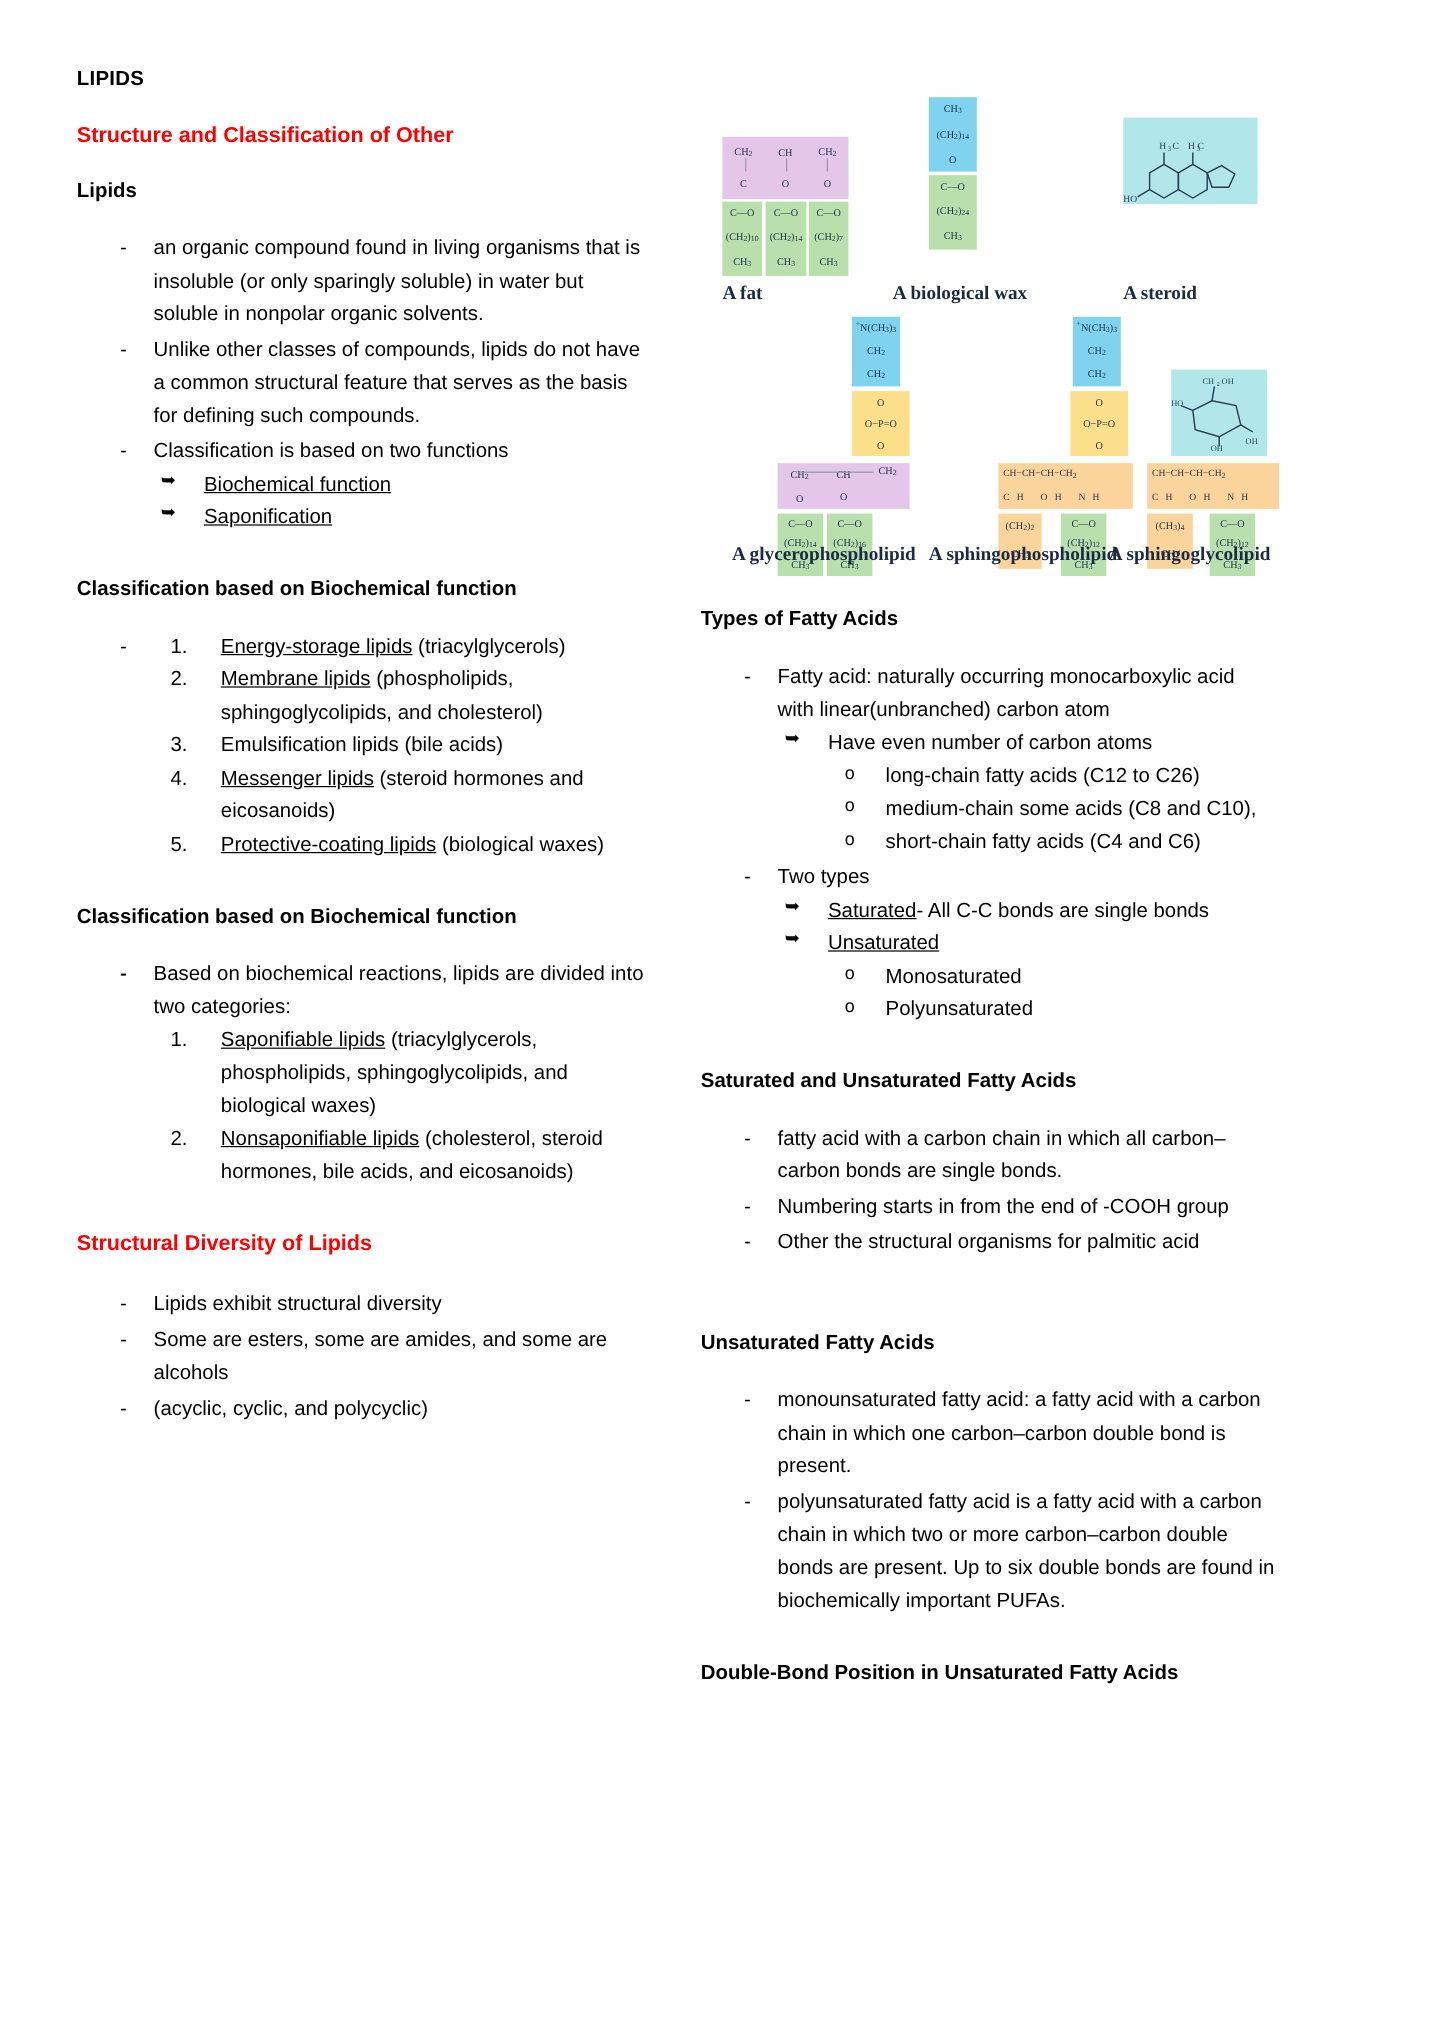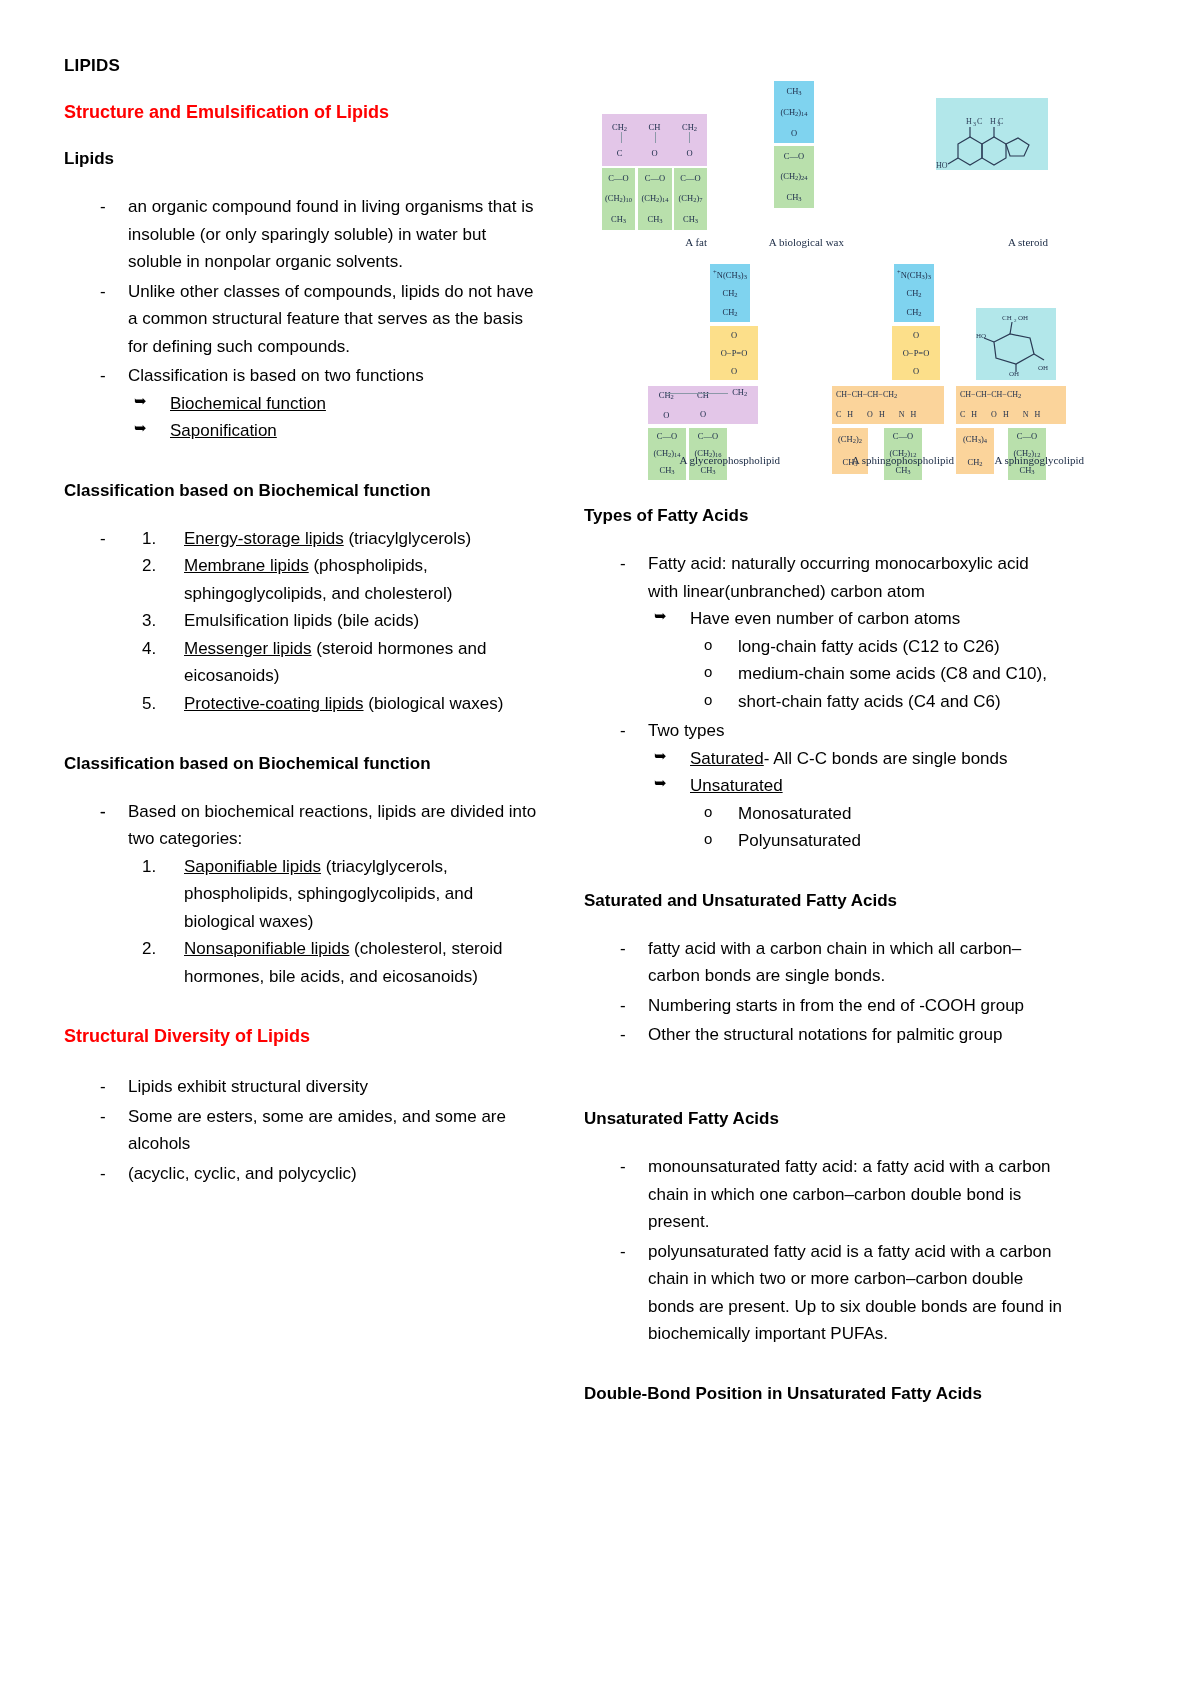--- a/index.html
+++ b/index.html
@@ -81,22 +81,22 @@
   .u{text-decoration:underline;}
 
   
   .figure{
     width:478px;height:430px;
     position:relative;
     margin:0 0 20px 0;
     font-family:"Liberation Serif", serif;
   }
   .fig-lbl{
-    position:absolute;font-size:11px;font-weight:normal;
-    font-family:"Liberation Serif", serif;text-align:right;
+    position:absolute;font-size:16px;font-weight:bold;
+    font-family:"Liberation Serif", serif;text-align:left;
     white-space:nowrap;color:#1a2a44;
   }
   .blk-box{
     position:absolute;
     display:flex;flex-direction:column;align-items:center;justify-content:space-around;
     font-size:8.5px;color:#20304d;line-height:1.0;
     font-family:"Liberation Serif", serif;
     text-align:center;
   }
   .c-pink{background:#e3c6e8;}
@@ -114,21 +114,21 @@
 </style>
 </head>
 <body>
 
 <div class="page">
 
   <div class="col">
 
     <h1 class="doc-title">LIPIDS</h1>
 
-    <h2 class="red">Structure and Emulsification of Lipids</h2>
+    <h2 class="red">Structure and Classification of Other</h2>
 
     <h2 class="blk">Lipids</h2>
 
     <ul class="lv1">
       <li><span class="dash">-</span><span>an organic compound found in living organisms that is insoluble (or only sparingly soluble) in water but soluble in nonpolar organic solvents.</span></li>
       <li><span class="dash">-</span><span>Unlike other classes of compounds, lipids do not have a common structural feature that serves as the basis for defining such compounds.</span></li>
       <li><span class="dash">-</span><span>Classification is based on two functions</span>
         <ul class="lv2">
           <li><span class="arrow">➥</span><span class="u">Biochemical function</span></li>
           <li><span class="arrow">➥</span><span class="u">Saponification</span></li>
@@ -366,21 +366,21 @@
         </ul>
       </li>
     </ul>
 
     <div class="spacer-lg"></div>
     <h2 class="blk">Saturated and Unsaturated Fatty Acids</h2>
 
     <ul class="lv1">
       <li><span class="dash">-</span><span>fatty acid with a carbon chain in which all carbon– carbon bonds are single bonds.</span></li>
       <li><span class="dash">-</span><span>Numbering starts in from the end of -COOH group</span></li>
-      <li><span class="dash">-</span><span>Other the structural notations for palmitic group</span></li>
+      <li><span class="dash">-</span><span>Other the structural organisms for palmitic acid</span></li>
     </ul>
 
     <div class="spacer-xl"></div>
     <h2 class="blk">Unsaturated Fatty Acids</h2>
 
     <ul class="lv1">
       <li><span class="dash">-</span><span>monounsaturated fatty acid: a fatty acid with a carbon chain in which one carbon–carbon double bond is present.</span></li>
       <li><span class="dash">-</span><span>polyunsaturated fatty acid is a fatty acid with a carbon chain in which two or more carbon–carbon double bonds are present. Up to six double bonds are found in biochemically important PUFAs.</span></li>
     </ul>
 

